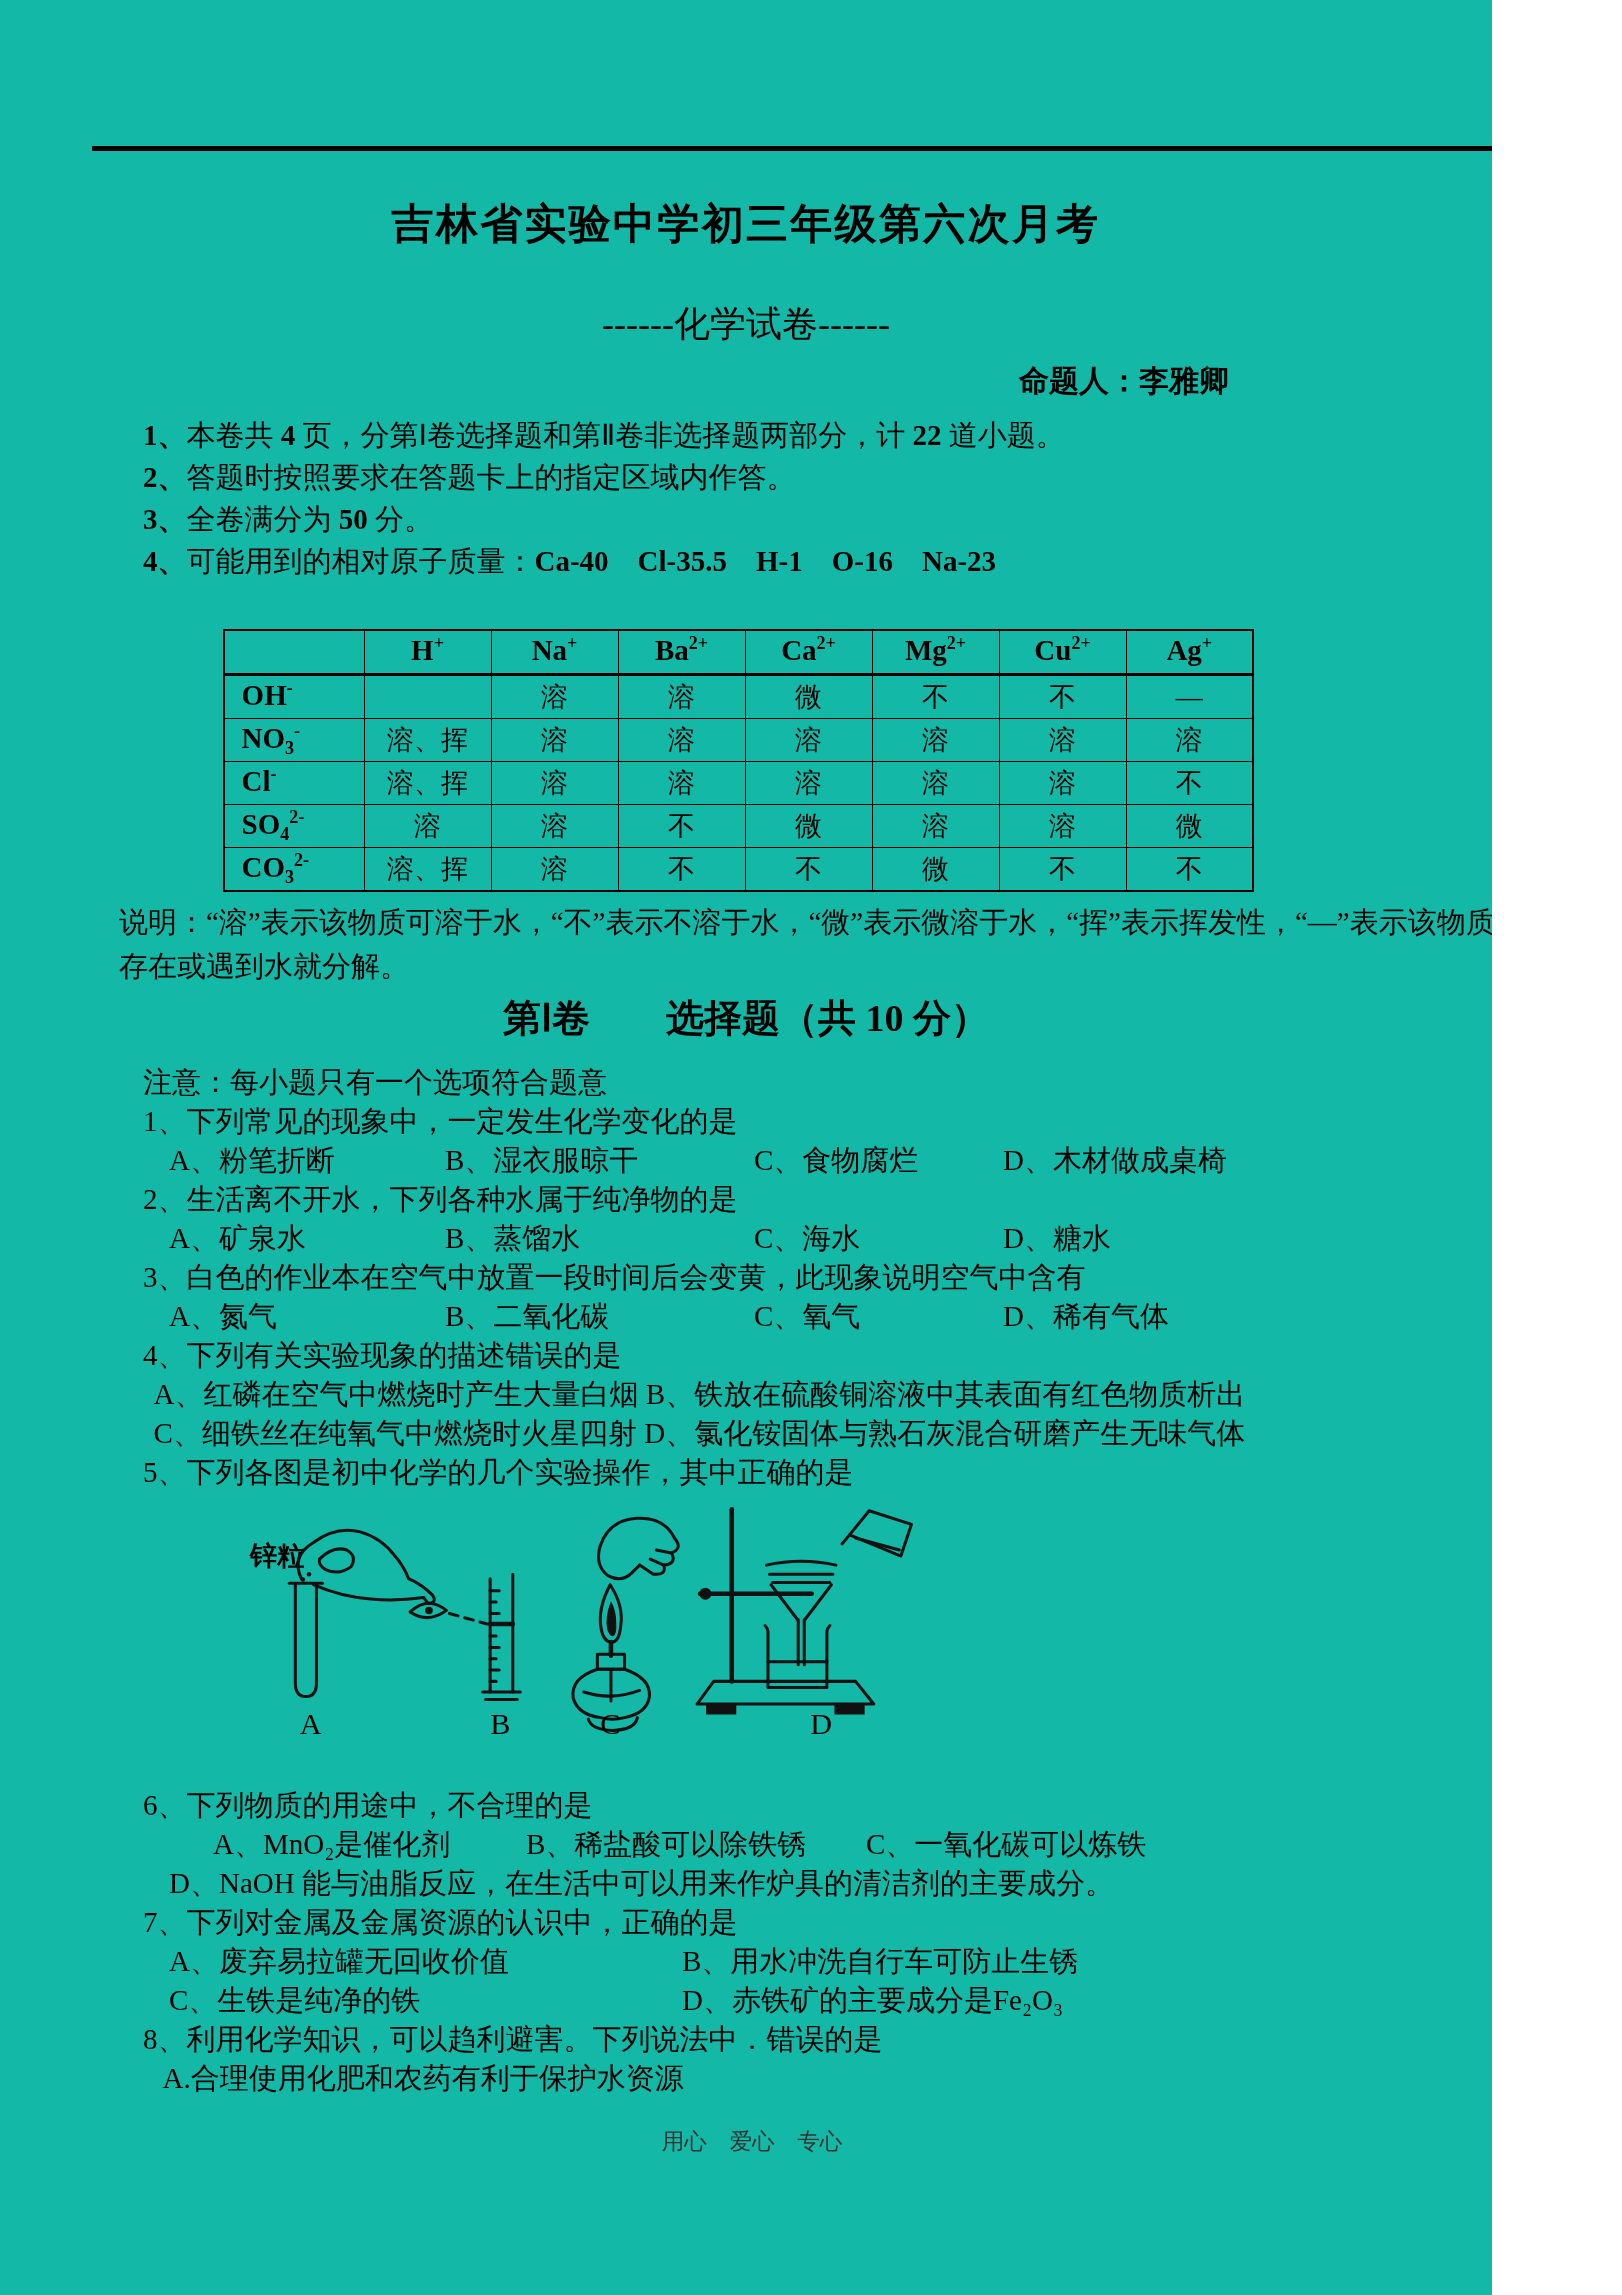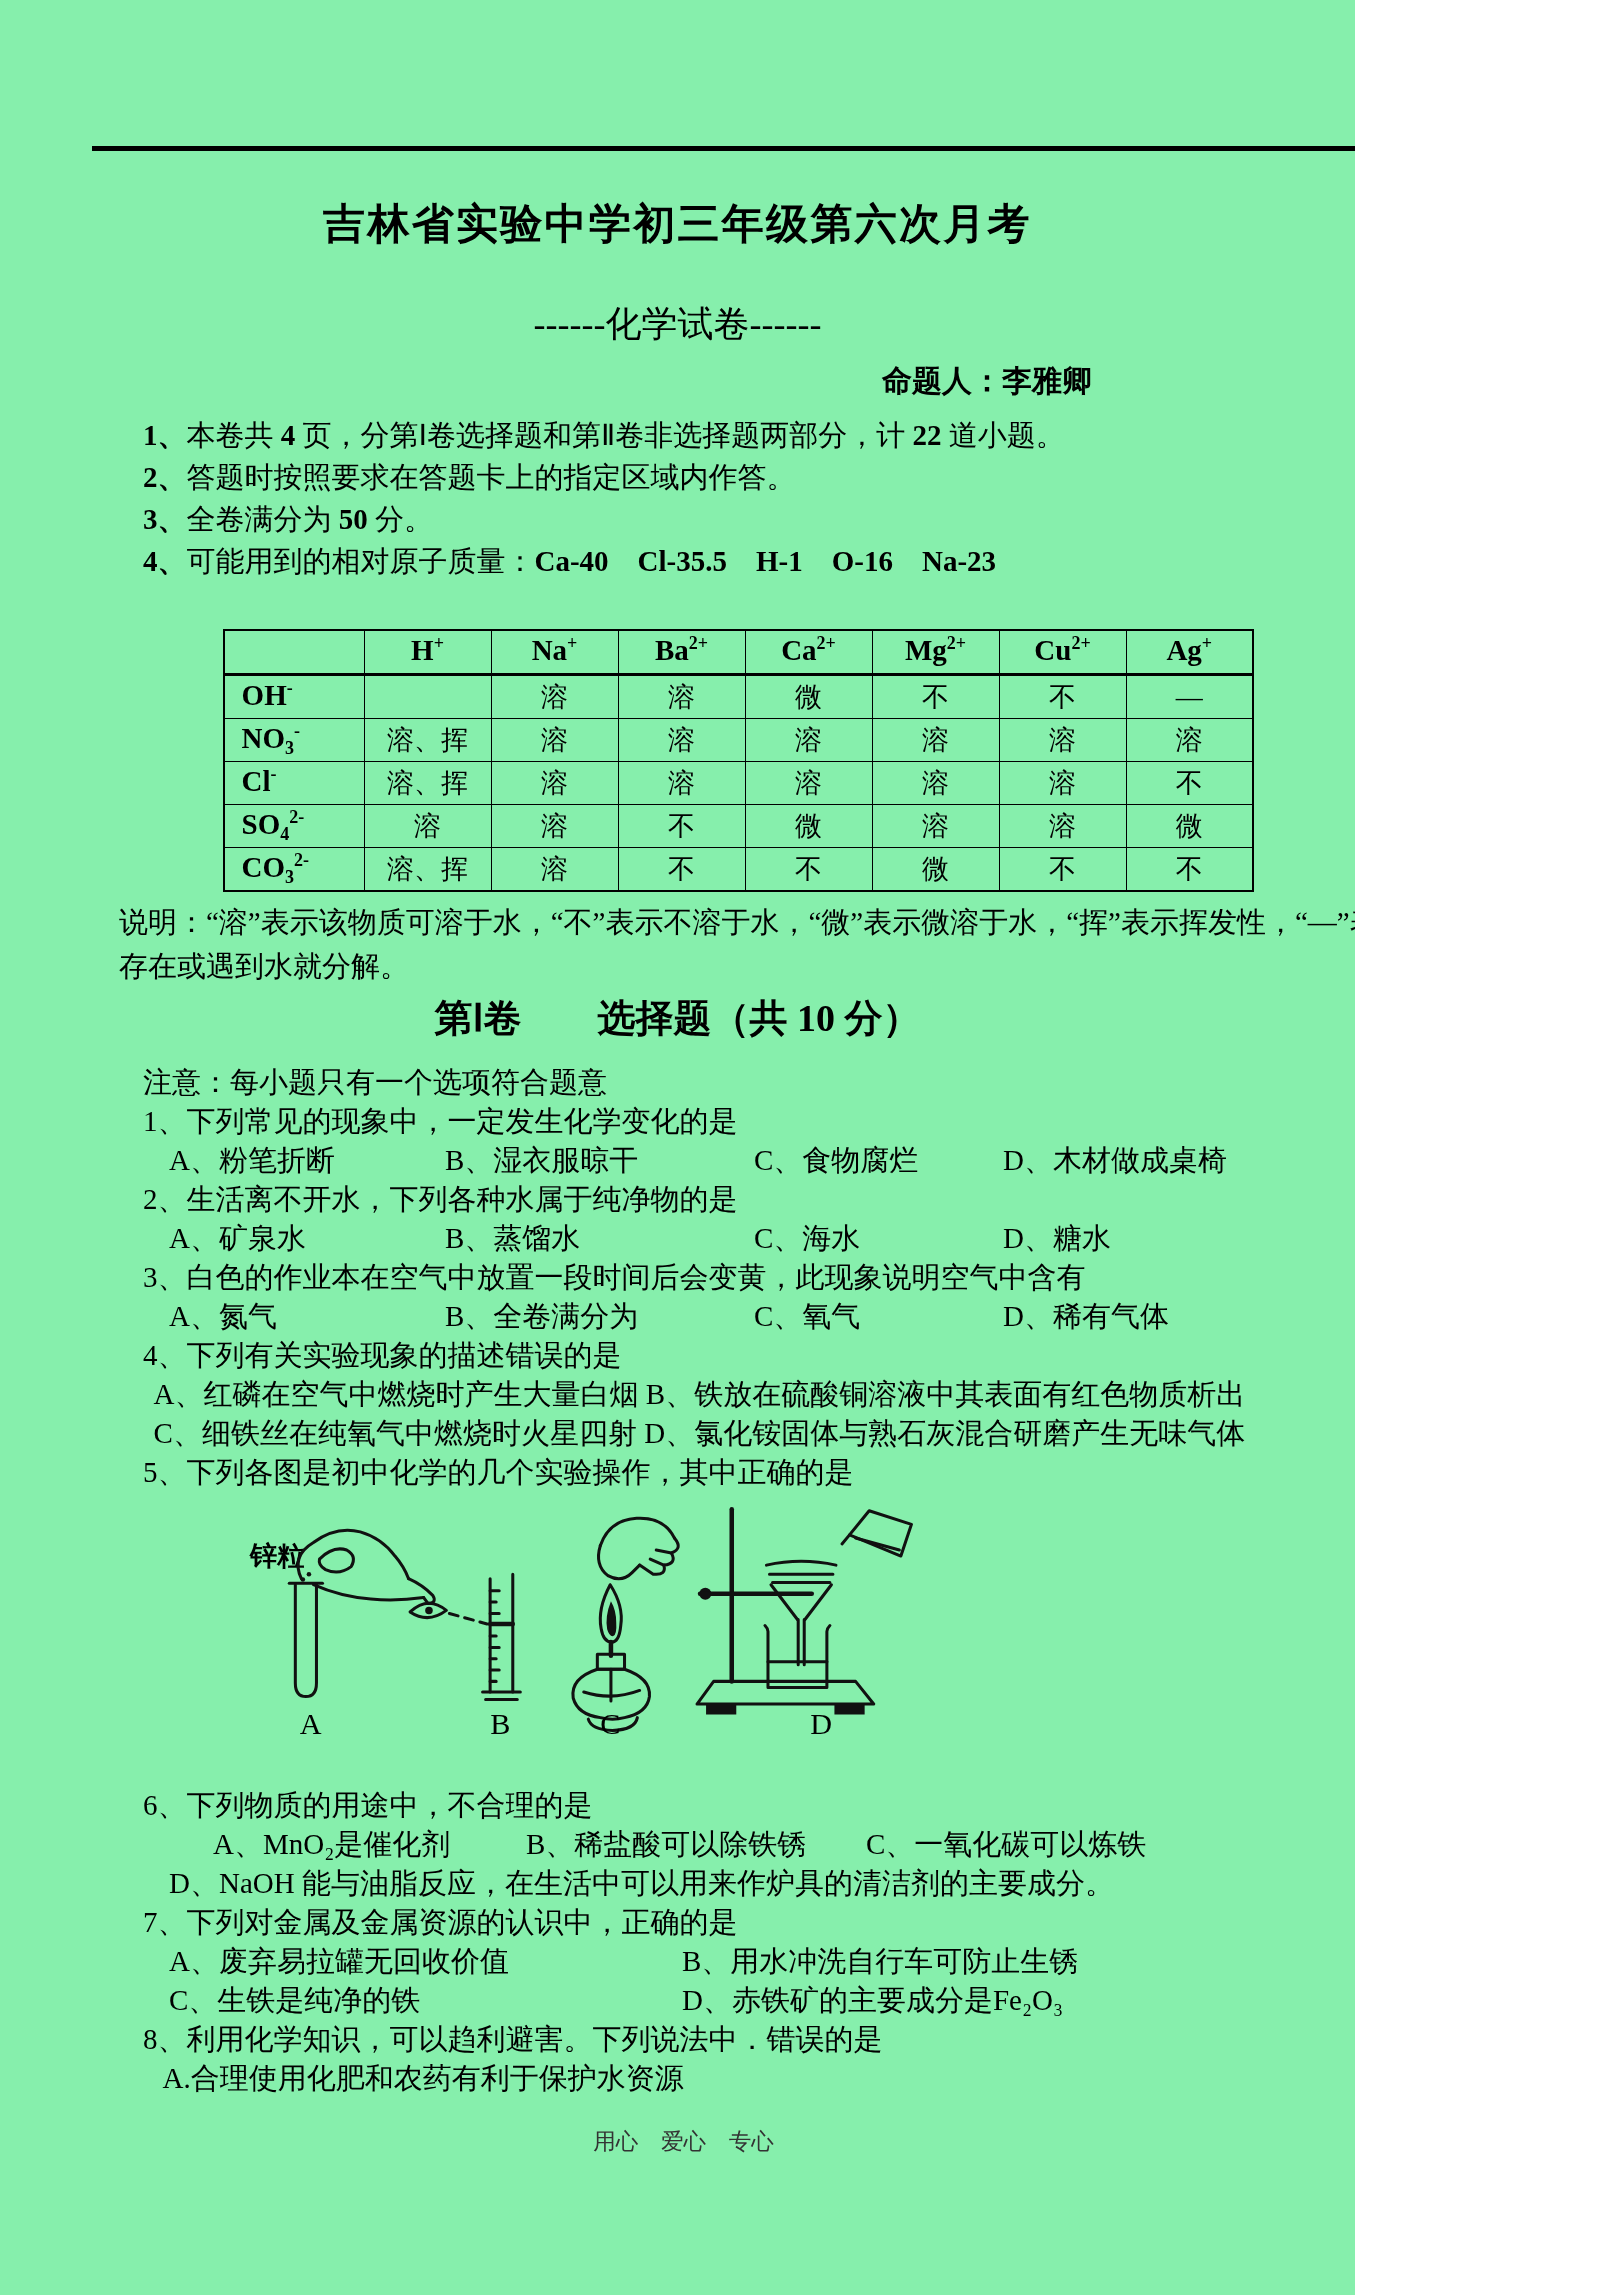--- a/index.html
+++ b/index.html
@@ -1,16 +1,16 @@
 <!DOCTYPE html>
 <html style="font-size:12px"><head>
 <meta charset="utf-8">
 <style>
   html,body{margin:0;padding:0;background:#fff;}
-  .page{position:relative;width:1355px;height:2295px;background:#86efac;color:#000;
+  .page{position:relative;width:1492px;height:2295px;background:#14b8a6;color:#000;
         font-family:"Liberation Serif",serif;font-size:29px;overflow:hidden;}
 
   .top-rule{position:absolute;left:92px;top:146px;width:1439px;height:4.5px;background:#000;}
 
   .exam-title{position:absolute;left:0;right:0;top:196px;text-align:center;
               font-size:42px;font-weight:bold;letter-spacing:2.3px;}
   .exam-subtitle{position:absolute;left:0;right:0;top:300px;text-align:center;
                  font-size:36px;font-weight:normal;}
   .author-line{position:absolute;top:361px;right:263px;font-size:30px;font-weight:bold;}
 
@@ -165,21 +165,21 @@
     <div class="qline">1、下列常见的现象中，一定发生化学变化的是</div>
     <div class="qline optrow opts4">
       <span class="o1">A、粉笔折断</span><span class="o2">B、湿衣服晾干</span><span class="o3">C、食物腐烂</span><span class="o4">D、木材做成桌椅</span>
     </div>
     <div class="qline">2、生活离不开水，下列各种水属于纯净物的是</div>
     <div class="qline optrow opts4">
       <span class="o1">A、矿泉水</span><span class="o2">B、蒸馏水</span><span class="o3">C、海水</span><span class="o4">D、糖水</span>
     </div>
     <div class="qline">3、白色的作业本在空气中放置一段时间后会变黄，此现象说明空气中含有</div>
     <div class="qline optrow opts4">
-      <span class="o1">A、氮气</span><span class="o2">B、全卷满分为</span><span class="o3">C、氧气</span><span class="o4">D、稀有气体</span>
+      <span class="o1">A、氮气</span><span class="o2">B、二氧化碳</span><span class="o3">C、氧气</span><span class="o4">D、稀有气体</span>
     </div>
     <div class="qline">4、下列有关实验现象的描述错误的是</div>
     <div class="qline optrow2">A、红磷在空气中燃烧时产生大量白烟 B、铁放在硫酸铜溶液中其表面有红色物质析出</div>
     <div class="qline optrow2">C、细铁丝在纯氧气中燃烧时火星四射 D、氯化铵固体与熟石灰混合研磨产生无味气体</div>
     <div class="qline">5、下列各图是初中化学的几个实验操作，其中正确的是</div>
 
     <div class="figure-box">
       <svg class="fig-svg" width="672" height="236" viewBox="0 0 890 312" style="font-size:38px">
         <g>
           <text class="cn" x="4" y="78">锌粒</text>

